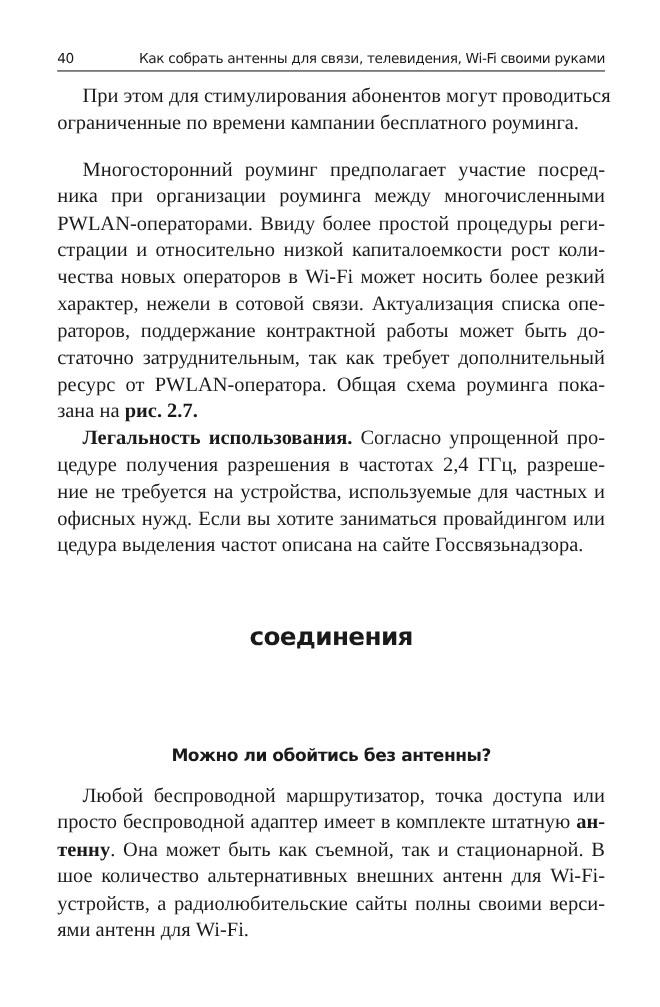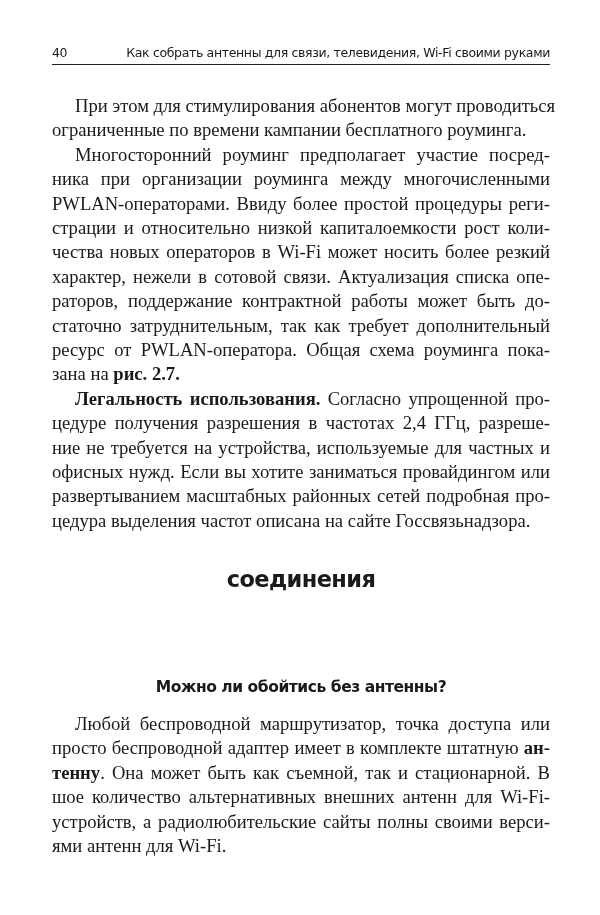--- a/index.html
+++ b/index.html
@@ -95,21 +95,21 @@
 </head>
 <body>
 
 <div class="page">
 
   <div class="running-head">
     <span class="page-num">40</span>
     <span class="book-title">Как собрать антенны для связи, телевидения, Wi-Fi своими руками</span>
   </div>
 
-  <div class="body-text" style="top: 94px;">
+  <div class="body-text" style="top: 76px;">
     <span class="ln indent">При этом для стимулирования абонентов могут проводиться</span>
     <span class="ln last">ограниченные по времени кампании бесплатного роуминга.</span>
   </div>
 
   <div class="body-text" style="top: 142.8px;">
     <span class="ln indent">Многосторонний роуминг предполагает участие посред-</span>
     <span class="ln">ника при организации роуминга между многочисленными</span>
     <span class="ln">PWLAN-операторами. Ввиду более простой процедуры реги-</span>
     <span class="ln">страции и относительно низкой капиталоемкости рост коли-</span>
     <span class="ln">чества новых операторов в Wi-Fi может носить более резкий</span>
@@ -118,21 +118,20 @@
     <span class="ln">статочно затруднительным, так как требует дополнительный</span>
     <span class="ln">ресурс от PWLAN-оператора. Общая схема роуминга пока-</span>
     <span class="ln last"><span>зана на </span><span class="b">рис. 2.7.</span></span>
   </div>
 
   <div class="body-text" style="top: 386.8px;">
     <span class="ln indent"><span class="b">Легальность использования.</span><span> Согласно упрощенной про-</span></span>
     <span class="ln">цедуре получения разрешения в частотах 2,4 ГГц, разреше-</span>
     <span class="ln">ние не требуется на устройства, используемые для частных и</span>
     <span class="ln">офисных нужд. Если вы хотите заниматься провайдингом или</span>
-    <span class="ln">развертыванием масштабных районных сетей подробная про-</span>
     <span class="ln last">цедура выделения частот описана на сайте Госсвязьнадзора.</span>
   </div>
 
   <div class="chapter-heading">
     <div>соединения</div>
   </div>
 
   <div class="subheading">Можно ли обойтись без антенны?</div>
 
   <div class="body-text" style="top: 712px;">

